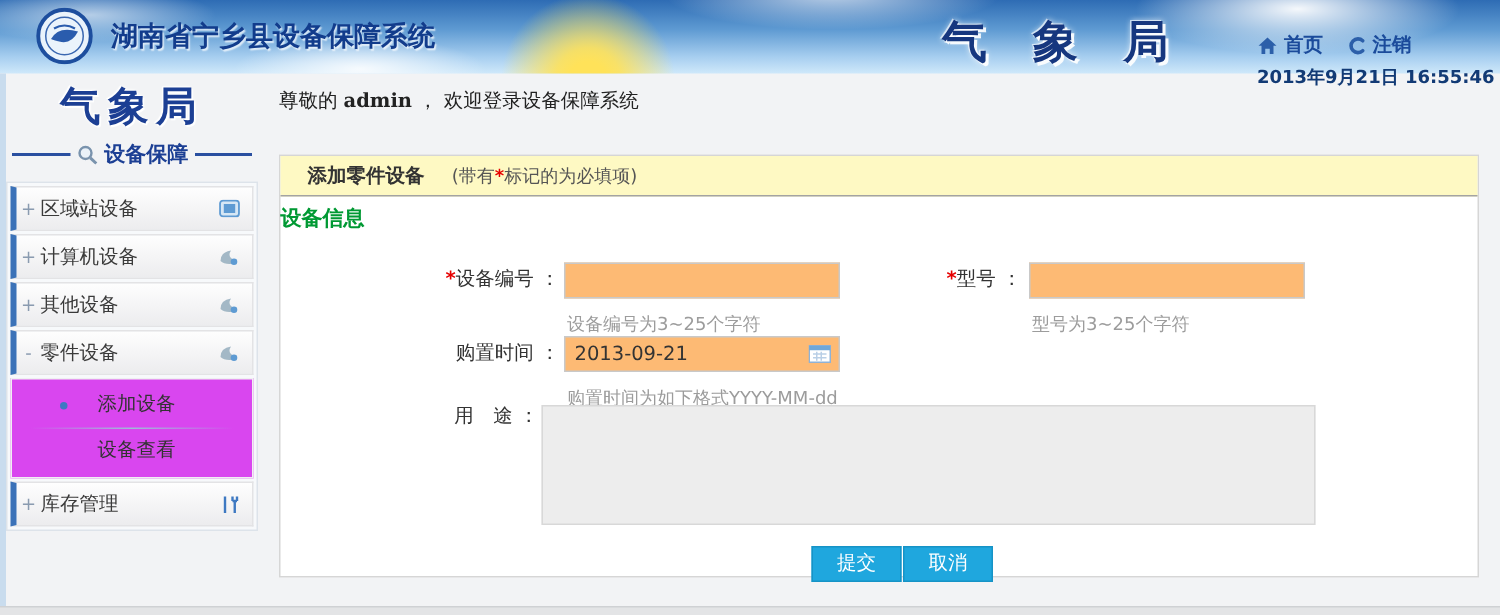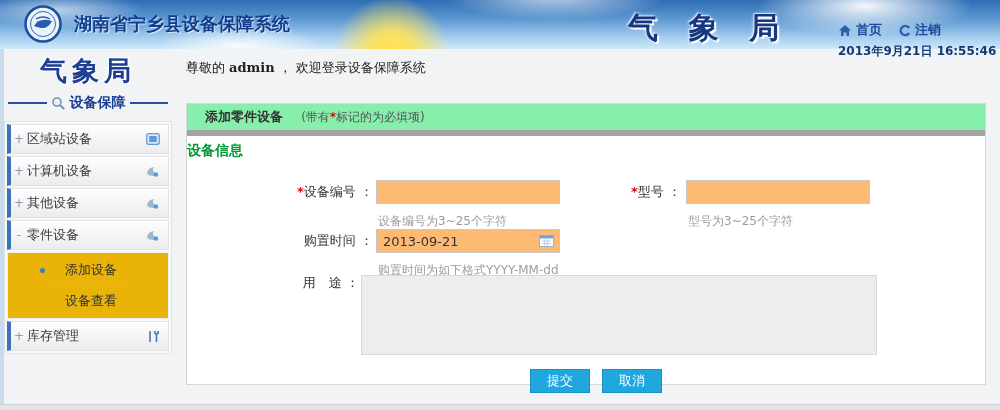--- a/index.html
+++ b/index.html
@@ -35,31 +35,31 @@
   .side-sub{display:flex;align-items:center;justify-content:center;gap:4px;margin:5px 4px 9px;text-align:center;}
   .side-sub .hline{height:2px;flex:1;background:#2A4FA0;}
   .side-sub .subtxt{font-size:14px;font-weight:bold;color:#1C3F94;}
   .menu-box{background:#F7F9FB;border:1px solid #DDE3EA;padding:2px;}
   .menu-item{height:28px;margin-bottom:2px;display:flex;align-items:center;cursor:pointer;
     background:linear-gradient(180deg,#FEFEFE,#ECECEE);border:1px solid #E3E3E5;border-left:4px solid #3B72B8;}
   .menu-item:last-child{margin-bottom:0;}
   .plus{color:#8A9BB0;width:16px;text-align:center;font-size:12px;}
   .mlabel{font-size:13px;color:#3A3A3A;flex:1;}
   .micon{margin-right:8px;display:flex;}
-  .submenu{background:#eab308;border:1px solid #EFEFF1;margin-bottom:2px;padding:4px 0;}
+  .submenu{background:#d946ef;border:1px solid #EFEFF1;margin-bottom:2px;padding:4px 0;}
   .sub-item{position:relative;height:26px;line-height:26px;font-size:13px;color:#333;padding-left:57px;cursor:pointer;}
   .bullet{position:absolute;left:32px;top:11px;width:5px;height:5px;border-radius:50%;background:#3E79C2;}
   .sub-divider{height:1px;margin:2px 12px;background:linear-gradient(90deg,rgba(160,185,215,0),#A0B9D7,rgba(160,185,215,0));}
 
   
   .main{position:absolute;top:49px;left:186px;width:800px;height:361px;}
   .welcome{height:38px;line-height:38px;font-size:13px;color:#222;}
   .welcome b{font-family:"DejaVu Serif","Liberation Serif",serif;margin:0 4px;}
   .panel{position:absolute;top:54px;left:0;width:798px;height:280px;border:1px solid #D6D6D6;background:#fff;}
-  .panel-head{height:26px;line-height:26px;background:#86efac;border-bottom:6px solid #a3a3a3;padding-left:18px;font-size:13px;}
+  .panel-head{height:26px;line-height:26px;background:#fef9c3;border-bottom:1px solid #a3a3a3;padding-left:18px;font-size:13px;}
   .panel-title{font-weight:bold;color:#333;}
   .panel-note{color:#555;font-size:12px;margin-left:14px;}
   .star{color:#E60000;font-weight:bold;}
   .panel-body{position:relative;height:253px;}
   .section-title{position:absolute;top:6px;left:0;right:0;color:#009933;font-weight:bold;font-size:14px;}
   .lbl{position:absolute;font-size:13px;color:#333;height:26px;line-height:26px;text-align:right;white-space:nowrap;}
   .txt{position:absolute;height:24px;box-sizing:border-box;background:#fdba74;border:1px solid #C9C9C9;font-size:13px;color:#333;padding:0 6px;font-family:inherit;}
   .hint{position:absolute;font-size:12px;color:#9C9C9C;white-space:nowrap;}
   .cal{position:absolute;top:98px;left:352px;cursor:pointer;display:flex;}
   .ta{position:absolute;top:139px;left:174px;width:516px;height:80px;box-sizing:border-box;background:#EDEDED;border:1px solid #D8D8D8;resize:none;font-family:inherit;font-size:13px;}
@@ -214,20 +214,20 @@
               <rect x="0.5" y="1.5" width="14" height="11" fill="#fff" stroke="#8FB2D6"></rect>
               <rect x="0.5" y="1.5" width="14" height="3" fill="#6FA7D8"></rect>
               <path d="M3 7 h9 M3 9.5 h9 M5.5 5.5 v6 M8.5 5.5 v6" stroke="#B9CFE6" stroke-width="1" fill="none"></path>
             </svg>
         </span>
         <div class="hint" style="top:126px;left:191px;">购置时间为如下格式YYYY-MM-dd</div>
 
         <div class="lbl" style="top:134px;left:0;width:172px;">用　途 ：</div>
         <textarea class="ta" value="" style=""></textarea>
 
-        <div class="btn" style="left:343px;">提交</div>
+        <div class="btn" style="left:354px;">提交</div>
         <div class="btn" style="left:415px;">取消</div>
       </div>
     </div>
   </div>
 
   <div class="footer-strip"></div>
 </div>
 
 </body></html>

